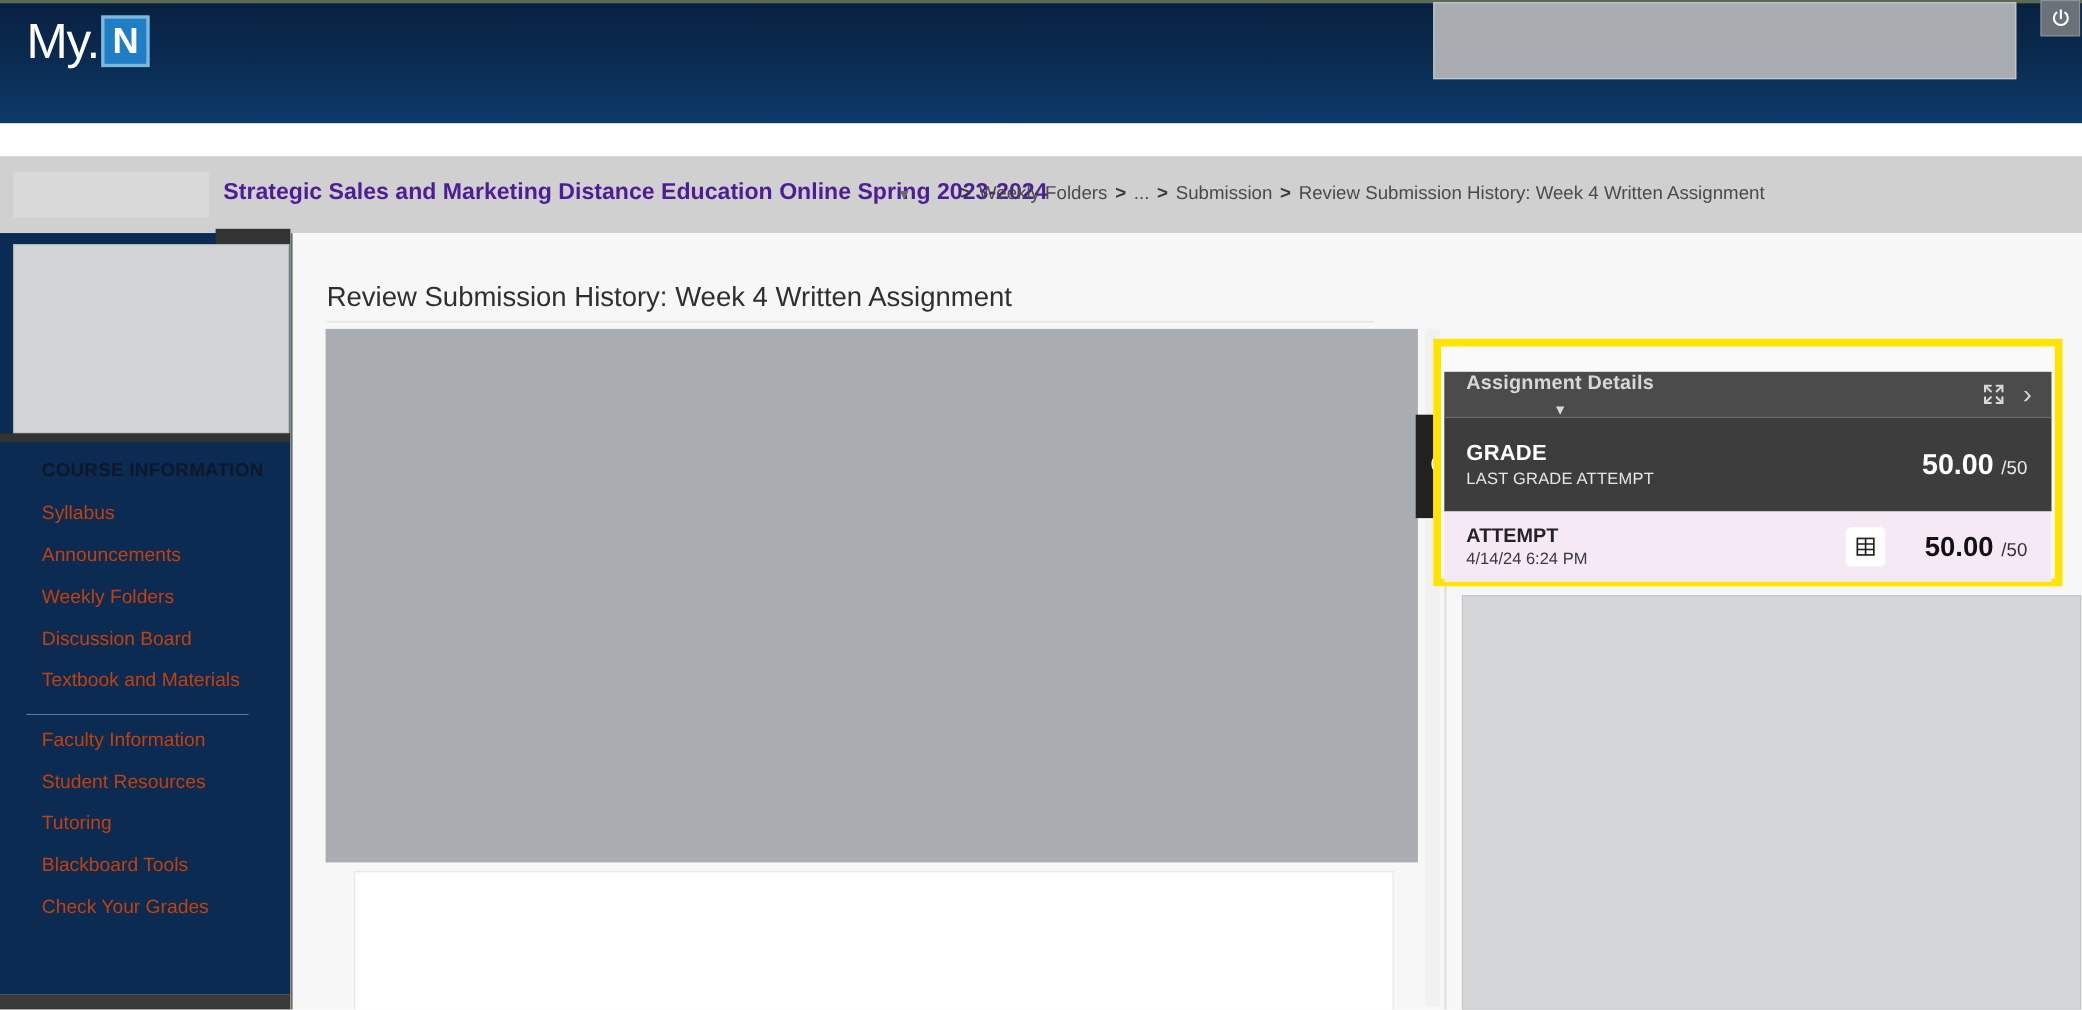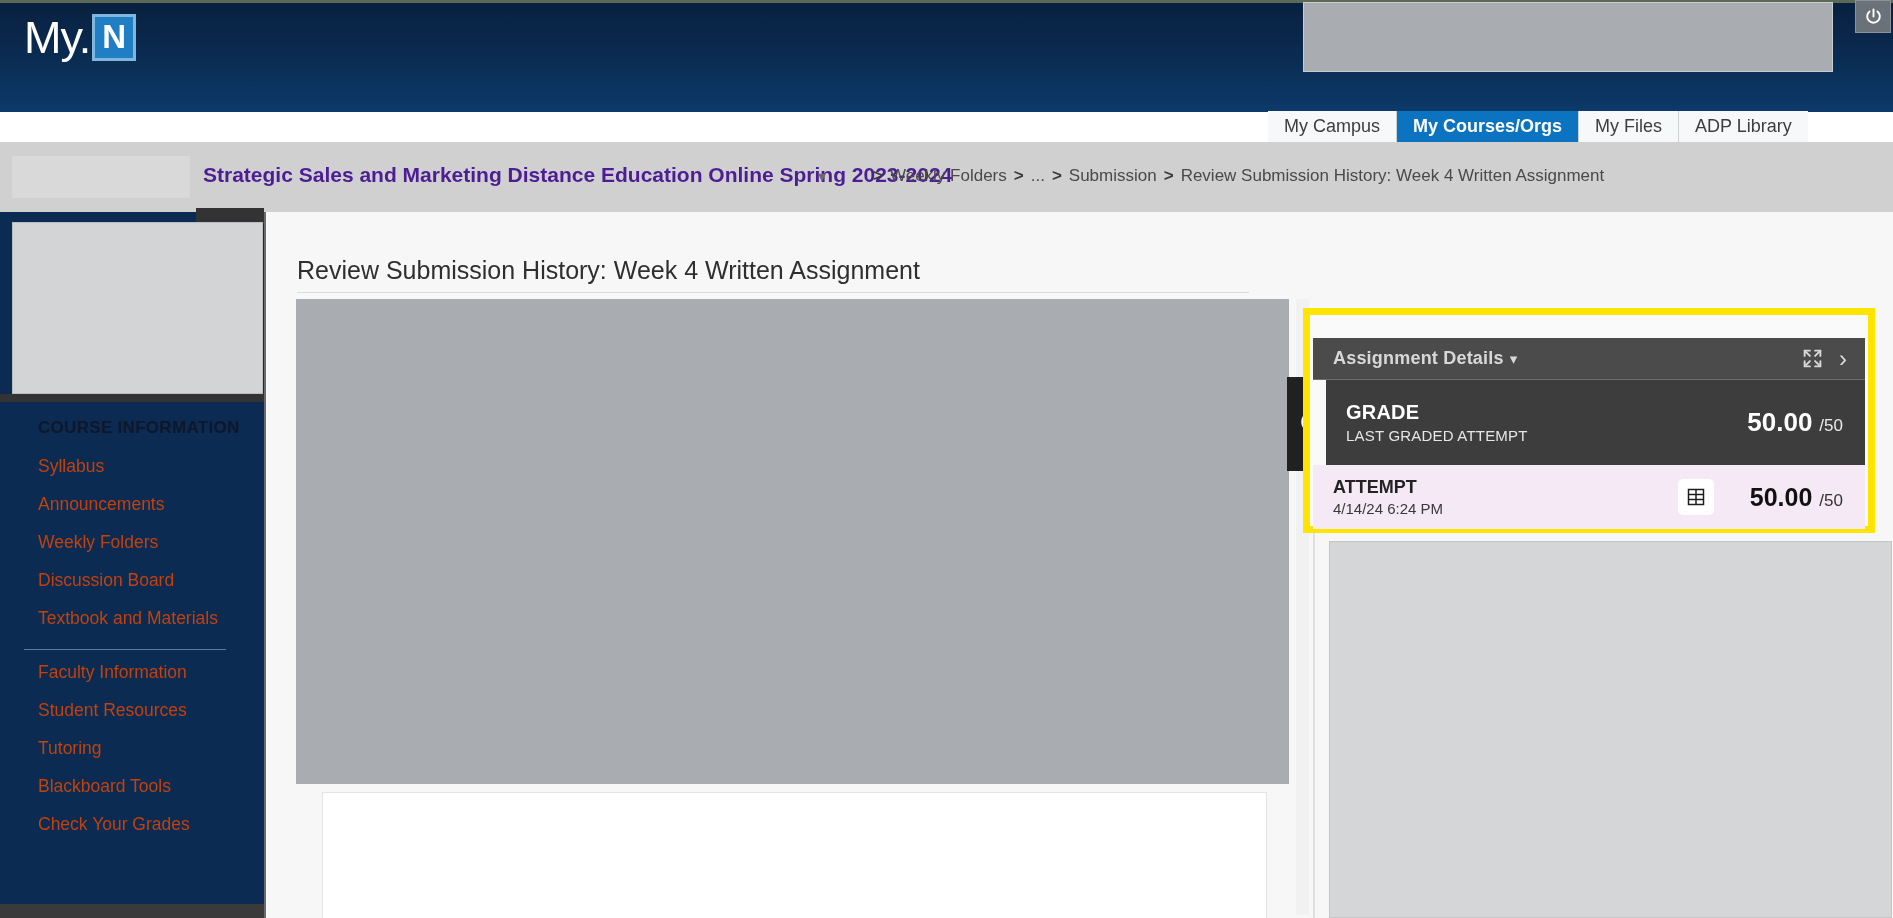--- a/index.html
+++ b/index.html
@@ -188,35 +188,34 @@
   }
   .panel {
     position: absolute; left: 1313px; top: 338px; width: 552px;
   }
   .panel-head {
     height: 42px; background: #4b4b4b;
     display: flex; align-items: center; justify-content: space-between;
     padding: 0 18px 0 20px;
     border-bottom: 1px solid #6e6e6e;
   }
-  .panel-head-left { display: flex; align-items: center; gap: 6px; }
+  .panel-head-left { display: flex; align-items: center; gap: 6px; flex-direction: column; }
   .panel-title {
     font-size: 18px; font-weight: bold; color: #d8d8d8;
     letter-spacing: 0.2px;
   }
   .chev-down { color: #d8d8d8; font-size: 15px; cursor: pointer; line-height:1; }
   .panel-head-right { display: flex; align-items: center; gap: 16px; }
   .icon-expand { width: 21px; height: 21px; cursor: pointer; }
   .icon-chevright { color: #d8d8d8; font-size: 24px; cursor: pointer; line-height:1; font-weight:300; }
 
   .grade-row {
     height: 85px; background: #3d3d3d;
     display: flex; align-items: center; justify-content: space-between;
     padding: 0 22px 0 20px;
-    margin-left: 13px;
   }
   .grade-label {
     font-size: 20px; font-weight: bold; color: #ffffff; letter-spacing: 0.2px;
   }
   .grade-sub {
     font-size: 15px; color: #e6e6e6; margin-top: 3px; letter-spacing: 0.2px;
   }
   .grade-score-wrap { display: flex; align-items: baseline; gap: 7px; }
   .grade-score {
     font-size: 26px; font-weight: bold; color: #ffffff;
@@ -275,26 +274,20 @@
   </div>
 
   <div class="link-icon-left">
     <svg viewBox="0 0 24 24" fill="none" stroke="#ffffff" stroke-width="2">
       <path d="M9.5 14.5 L14.5 9.5"></path>
       <path d="M13 7 a3.5 3.5 0 0 1 5 5 l-2 2"></path>
       <path d="M11 17 a3.5 3.5 0 0 1 -5 -5 l2 -2"></path>
     </svg>
   </div>
 
-  <div class="tabbar">
-    <div class="tab">My Campus</div>
-    <div class="tab active">My Courses/Orgs</div>
-    <div class="tab">My Files</div>
-    <div class="tab">ADP Library</div>
-  </div>
 
   <div class="crumbbar">
     <div class="crumb-leftpad"></div>
   </div>
 
   <div class="course-title">Strategic Sales and Marketing Distance Education Online Spring 2023-2024</div>
   <div class="course-chevron">▾</div>
 
   <div class="crumb-trail">
     <span class="crumb-sep">&gt;</span>
@@ -374,21 +367,21 @@
             <path d="M3.5 20.5 L9 15"></path>
           </svg>
         </span>
         <span class="icon-chevright">›</span>
       </div>
     </div>
 
     <div class="grade-row">
       <div>
         <div class="grade-label">GRADE</div>
-        <div class="grade-sub">LAST GRADED ATTEMPT</div>
+        <div class="grade-sub">LAST GRADE ATTEMPT</div>
       </div>
       <div class="grade-score-wrap">
         <span class="grade-score">50.00</span>
         <span class="grade-denom">/50</span>
       </div>
     </div>
 
     <div class="attempt-row">
       <div>
         <div class="attempt-label">ATTEMPT</div>

